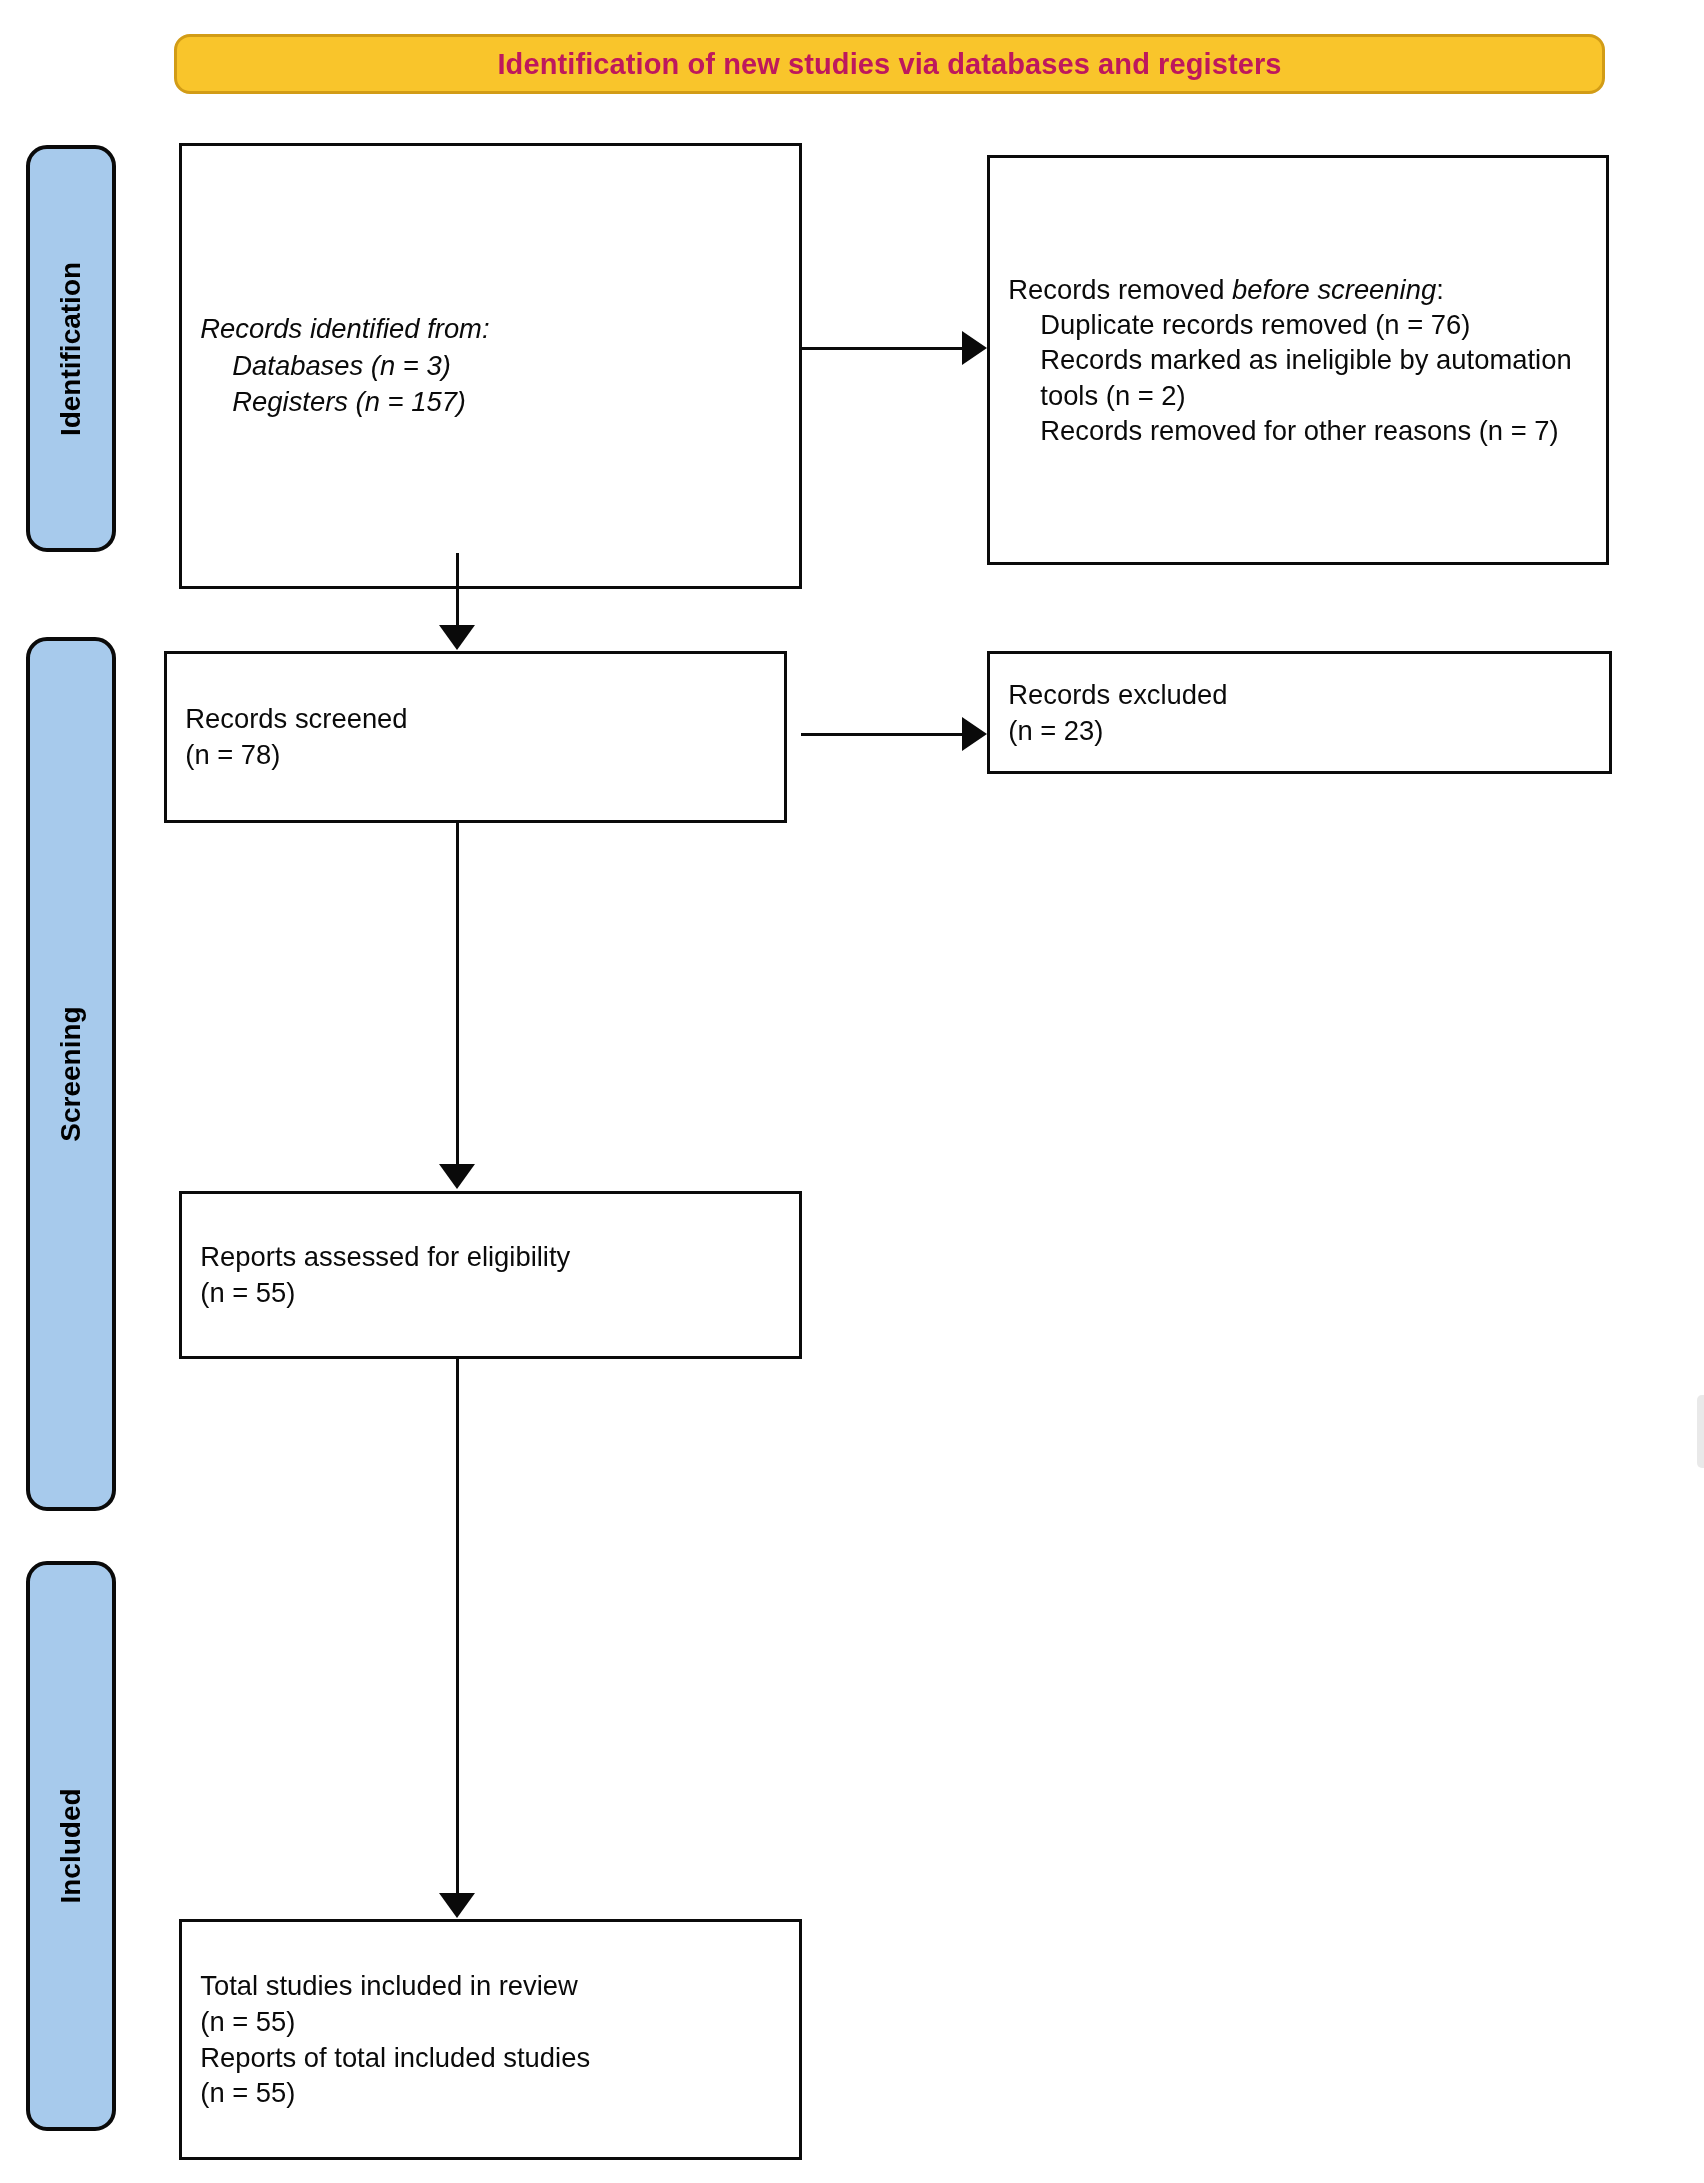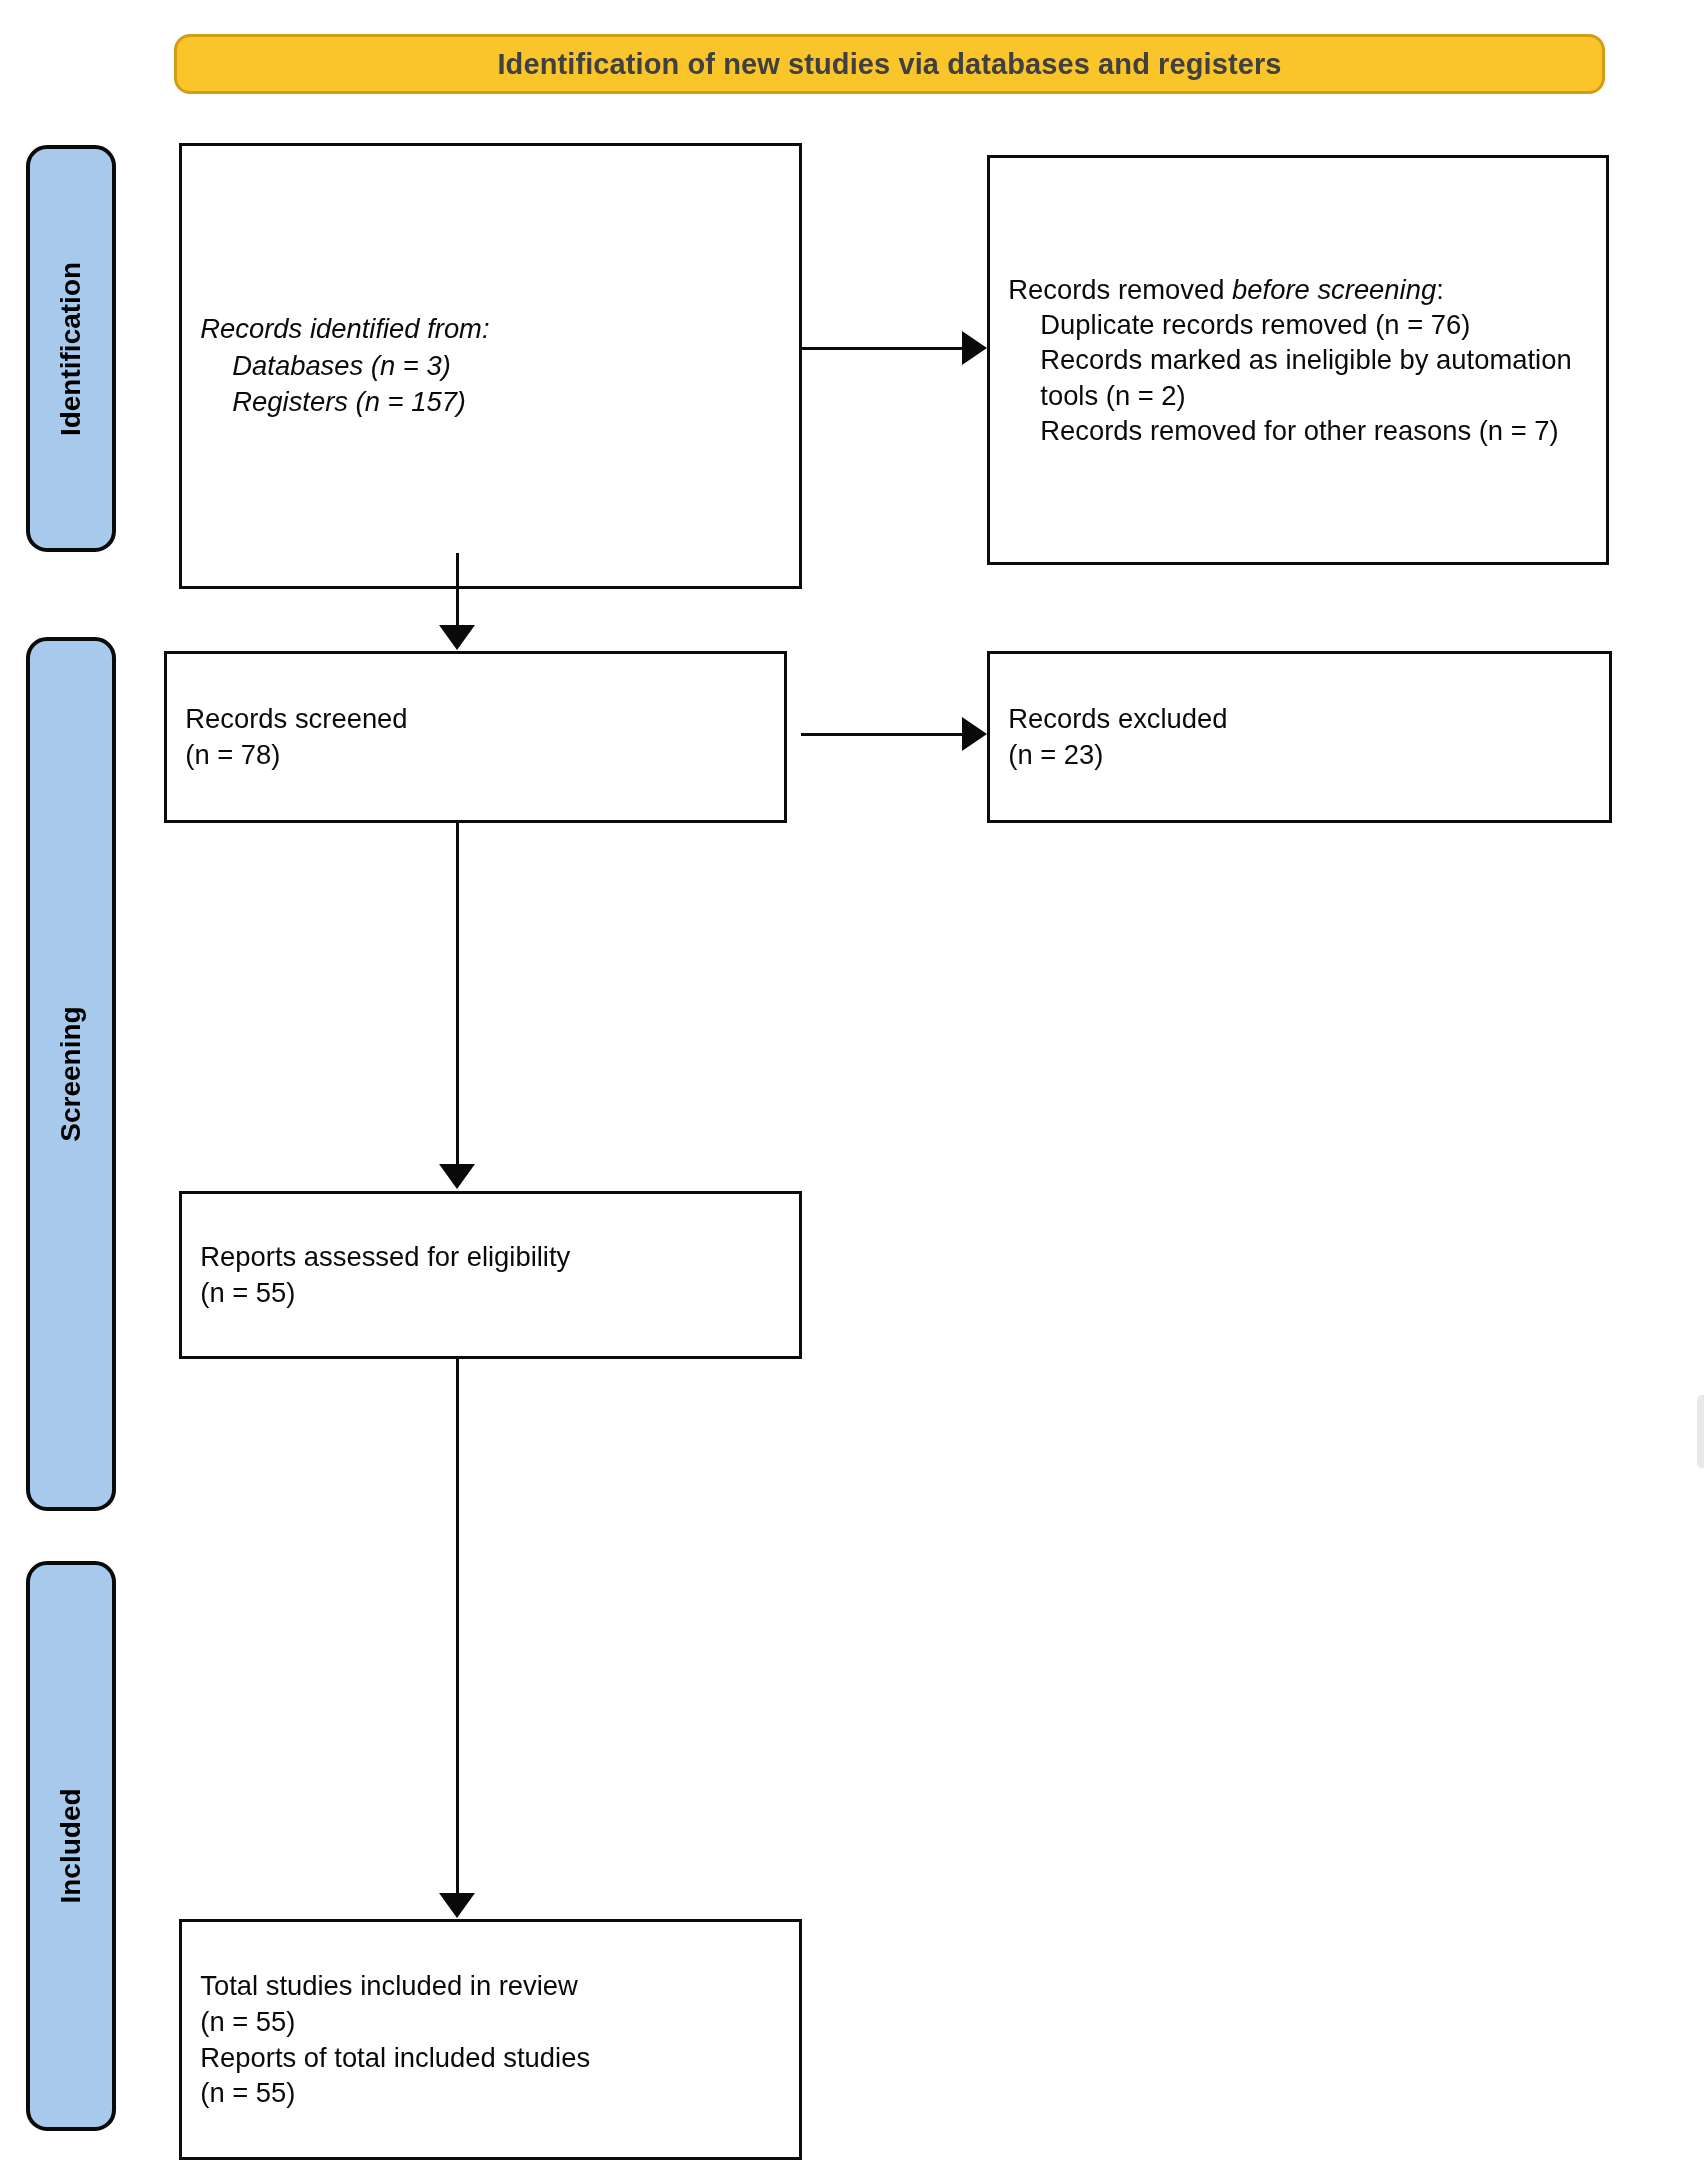--- a/index.html
+++ b/index.html
@@ -30,21 +30,21 @@
     border: 3px solid #D29C16;
     border-radius: 16px;
     box-sizing: border-box;
     display: flex;
     align-items: center;
     justify-content: center;
   }
   .banner-text {
     font-size: 29px;
     font-weight: bold;
-    color: #404040;
+    color: #be185d;
     letter-spacing: 0.1px;
     text-align: center;
   }
 
   
   .stage-bar {
     position: absolute;
     background: #A7CAEC;
     border: 4.3px solid #0A0A0A;
     border-radius: 21px;
@@ -83,21 +83,21 @@
     color: #0A0A0A;
   }
   .flow-box .line { white-space: pre-wrap; }
   .flow-box .line.indent { padding-left: 32px; }
   .flow-box .line.hang   { padding-left: 32px; text-indent: 0; }
   .em-italic { font-style: italic; }
 
   #box-identified   { left: 179px;  top: 143px;  width: 623px; height: 446px; font-style: italic; }
   #box-removed      { left: 987px; top: 143px;  width: 622px; height: 410px; margin-top: 12px; }
   #box-screened     { left: 164px;  top: 651px; width: 623px; height: 172px; }
-  #box-excluded     { left: 987px; top: 651px; width: 625px; height: 172px; }
+  #box-excluded     { left: 987px; top: 651px; width: 625px; height: 123px; }
   #box-eligibility  { left: 179px;  top: 1191px; width: 623px; height: 168px; }
   #box-included     { left: 179px;  top: 1919px; width: 623px; height: 241px; }
 
   #box-removed .lines   { font-size: 27.4px; line-height: 1.28; }
   #box-identified .lines{ font-size: 27.4px; line-height: 1.33; }
 
   
   .v-line {
     position: absolute;
     width: 3px;

